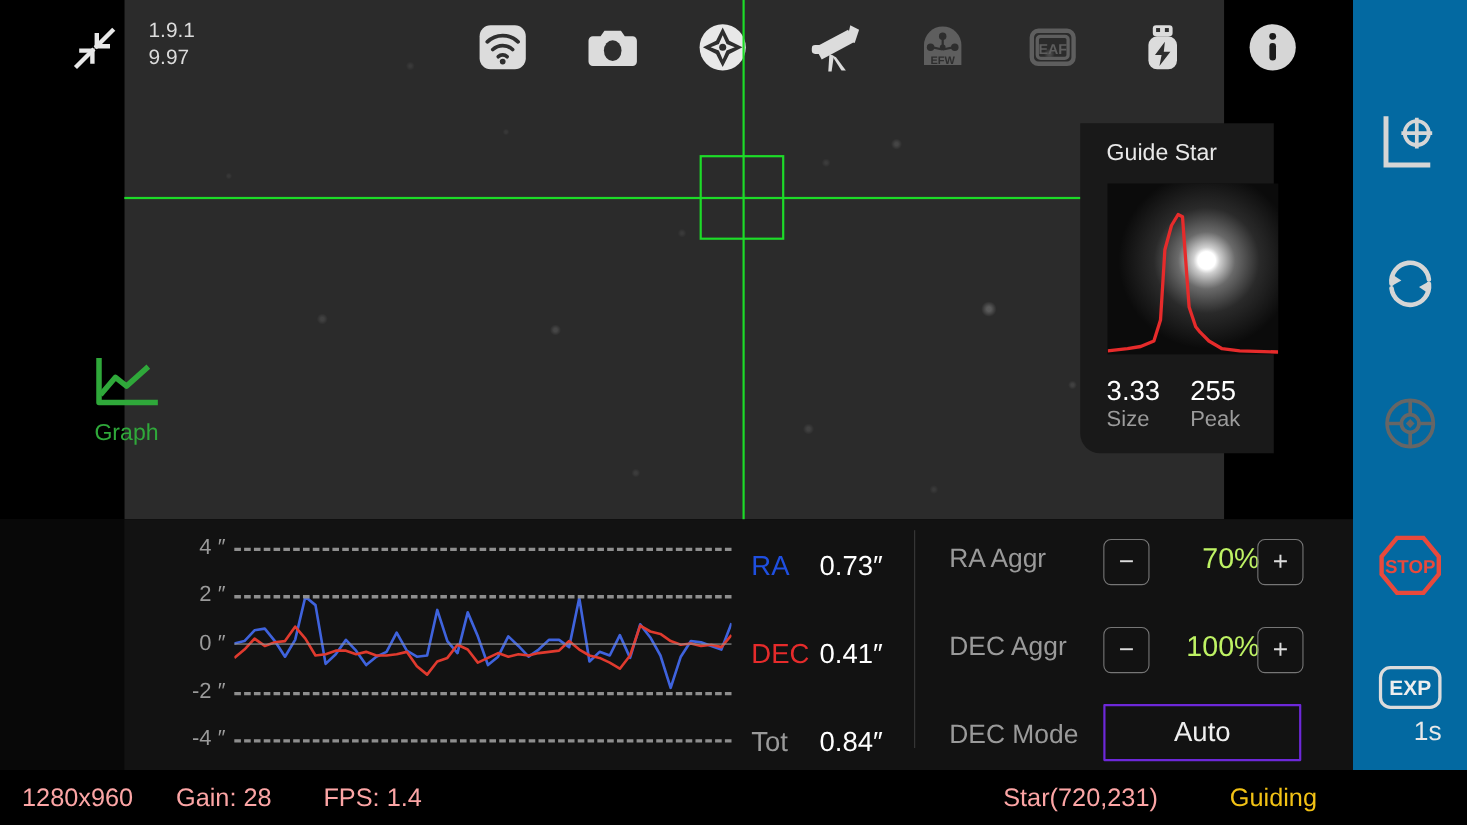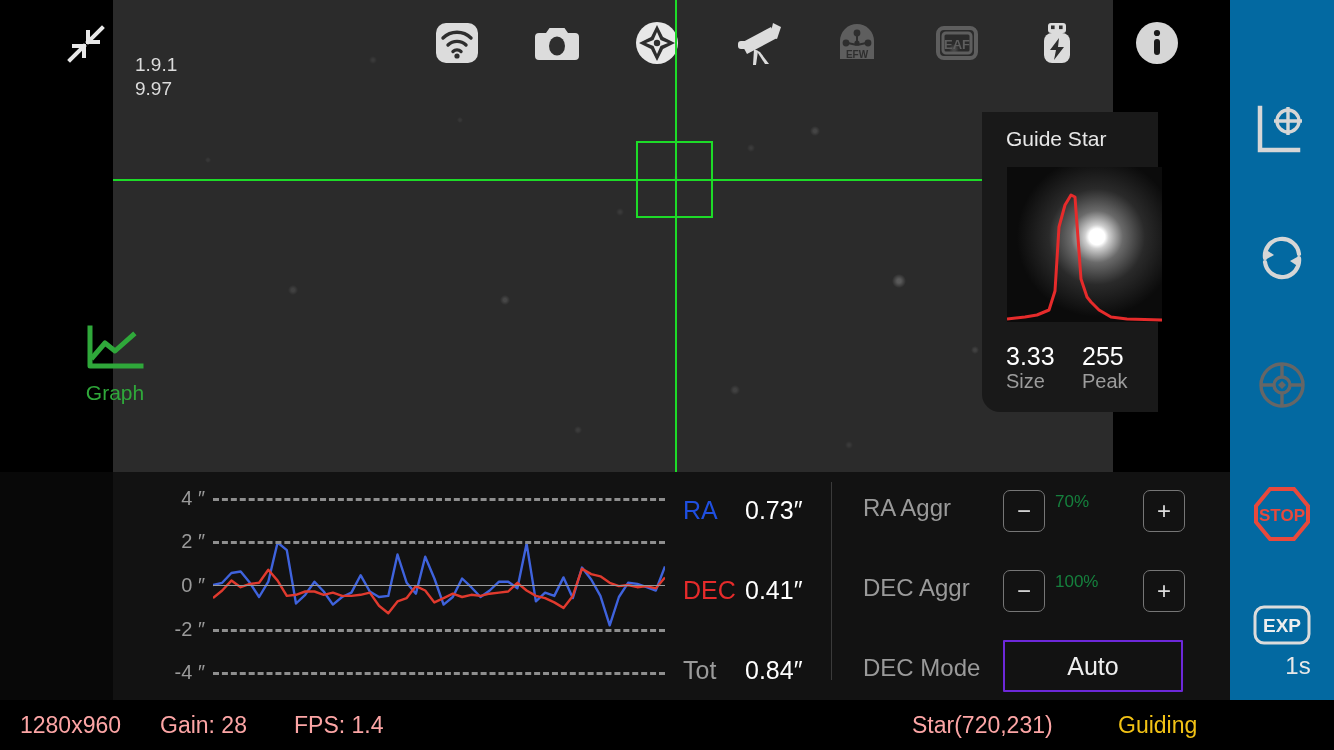--- a/index.html
+++ b/index.html
@@ -33,21 +33,21 @@
 
   
   .cross-h { position:absolute; left:113px; top:179px; width:890px; height:2px; background:#1ddb28; }
   .cross-v { position:absolute; left:675px; top:0;   width:2px;  height:750px; background:#1ddb28; }
   .sel-box { position:absolute; left:636px; top:141px; width:77px; height:77px;
              border:2px solid #1ddb28; background:transparent; }
 
   
   .collapse-ico { position:absolute; left:62px; top:20px; width:48px; height:48px; }
   .topbar { position:absolute; left:113px; top:0; width:1000px; height:90px; }
-  .ver { position:absolute; left:22px; top:17px; color:#dcdcdc; font-size:19px; line-height:24px;margin-top:36px; }
+  .ver { position:absolute; left:22px; top:17px; color:#dcdcdc; font-size:19px; line-height:24px; }
   .ticon { position:absolute; top:19px; width:48px; height:48px; cursor:pointer; }
   .info-ico { position:absolute; left:1134px; top:20px; width:46px; height:46px; }
 
   
   .graphlbl { position:absolute; left:60px; top:325px; width:110px; text-align:center; color:#2fa83a; }
   .graphlbl .txt { font-size:21px; margin-top:6px; }
 
   
   .gstar { position:absolute; left:982px; top:112px; width:176px; height:300px;
     background:#191919; border-radius:0 0 0 18px; }
@@ -69,31 +69,31 @@
   .lbtn.x { border-color:#2fa83a; color:#3ac24a; }
 
   .graph { position:absolute; left:213px; top:476px; width:452px; height:218px; }
   .ylabel { position:absolute; right:100%; margin-right:8px; transform:translateY(-50%);
     color:#9a9a9a; font-size:20px; white-space:nowrap; }
   .gridline { position:absolute; left:0; width:452px; height:0; border-top:3px dashed #8e8e8e; }
   .zeroline { position:absolute; left:0; width:452px; height:1px; background:#9a9a9a; }
 
   
   .stats { position:absolute; left:683px; top:476px; width:150px; height:218px; }
-  .srow { position:absolute; height:40px; display:flex; align-items:center; }
+  .srow { position:absolute; height:40px; display:flex; align-items:flex-end; }
   .sname { width:62px; font-size:25px; }
   .sval { font-size:25px; color:#fff; }
   .vdiv { position:absolute; left:831px; top:482px; width:1px; height:198px; background:#3a3a3a; }
 
   
   .ctrls { position:absolute; left:860px; top:476px; width:340px; height:218px; }
   .clabel { position:absolute; color:#9a9a9a; font-size:24px; }
   .sbtn { position:absolute; width:42px; height:42px; border:1px solid #767676; border-radius:7px;
     display:flex; align-items:center; justify-content:center; color:#dcdcdc; font-size:24px; cursor:pointer; }
-  .pct { position:absolute; color:#15803d; font-size:17px; text-align:left; width:90px; }
+  .pct { position:absolute; color:#bef264; font-size:26px; text-align:right; width:90px; }
   .autobtn { position:absolute; left:143px; top:164px; width:180px; height:52px;
     border:2px solid #6d28d9; border-radius:1px; color:#eee; font-size:25px;
     display:flex; align-items:center; justify-content:center; cursor:pointer; }
 
   
   .rail { position:absolute; left:1230px; top:0; width:104px; height:750px; background:#0369a1; }
   .rico { position:absolute; left:26px; width:52px; height:52px; cursor:pointer; }
   .expnum { position:absolute; left:0; top:652px; width:104px; text-align:center; color:#e8e8e8; font-size:24px;padding-left:32px; }
 
   

